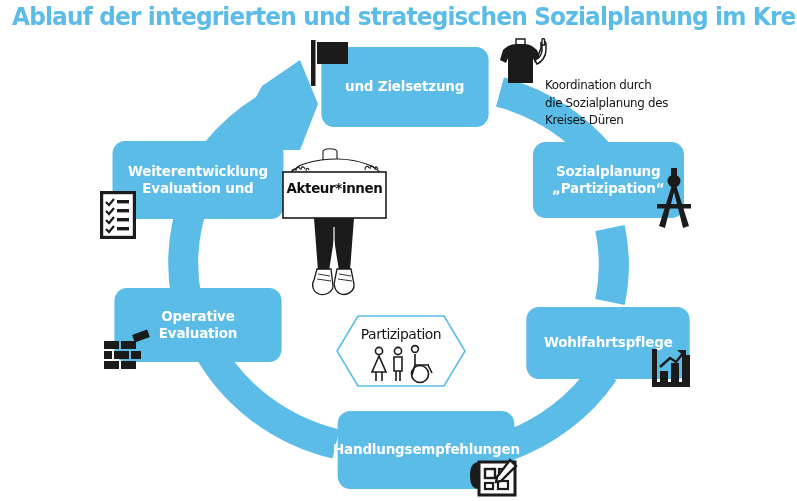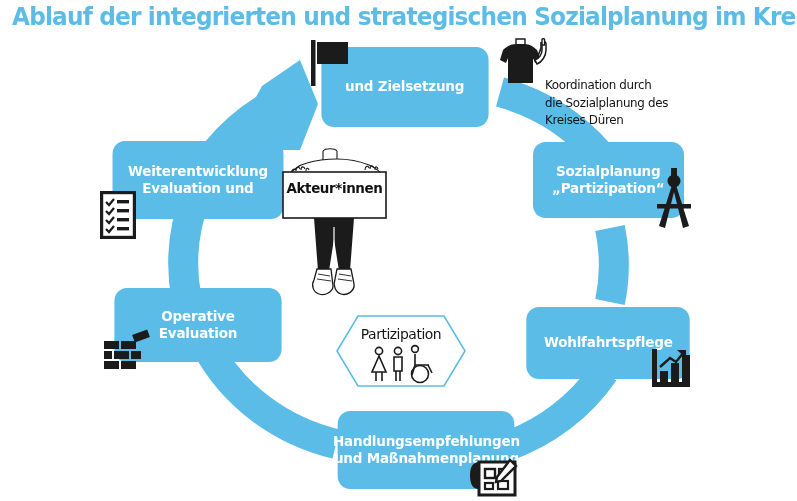--- a/index.html
+++ b/index.html
@@ -241,21 +241,20 @@
     <rect x="10" y="24" width="8" height="11" fill="#1b1b1b"></rect>
     <rect x="21" y="16" width="8" height="19" fill="#1b1b1b"></rect>
     <rect x="32" y="8" width="8" height="27" fill="#1b1b1b"></rect>
     <path d="M10 20 L20 11 L26 15 L34 5" fill="none" stroke="#1b1b1b" stroke-width="2.4"></path>
     <path d="M27 3 L36 3 L36 11 Z" fill="#1b1b1b"></path>
   </svg>
 
   <div class="stage" id="stage-empfehlungen">
     <div>
       <span>Handlungsempfehlungen</span>
-      <span>und Maßnahmenplanung</span>
     </div>
   </div>
   <svg class="icon-abs" style="left:469px; top:456px;" width="50" height="45" viewBox="0 0 50 45" xmlns="http://www.w3.org/2000/svg">
     <rect x="10" y="6" width="36" height="33" fill="#ffffff" stroke="#1b1b1b" stroke-width="3"></rect>
     <path d="M10 6 C4 6 1 11 1 19 C1 29 4 33 10 33 Z" fill="#1b1b1b"></path>
     <rect x="16" y="13" width="10" height="9" fill="none" stroke="#1b1b1b" stroke-width="2.4"></rect>
     <rect x="30" y="13" width="8" height="5" fill="none" stroke="#1b1b1b" stroke-width="2.2"></rect>
     <rect x="16" y="27" width="8" height="6" fill="none" stroke="#1b1b1b" stroke-width="2.2"></rect>
     <rect x="29" y="25" width="10" height="8" fill="none" stroke="#1b1b1b" stroke-width="2.2"></rect>
     <path d="M41 4 L47 10 L32 25 L27 26 L28 21 Z" fill="#ffffff" stroke="#1b1b1b" stroke-width="2.4"></path>

